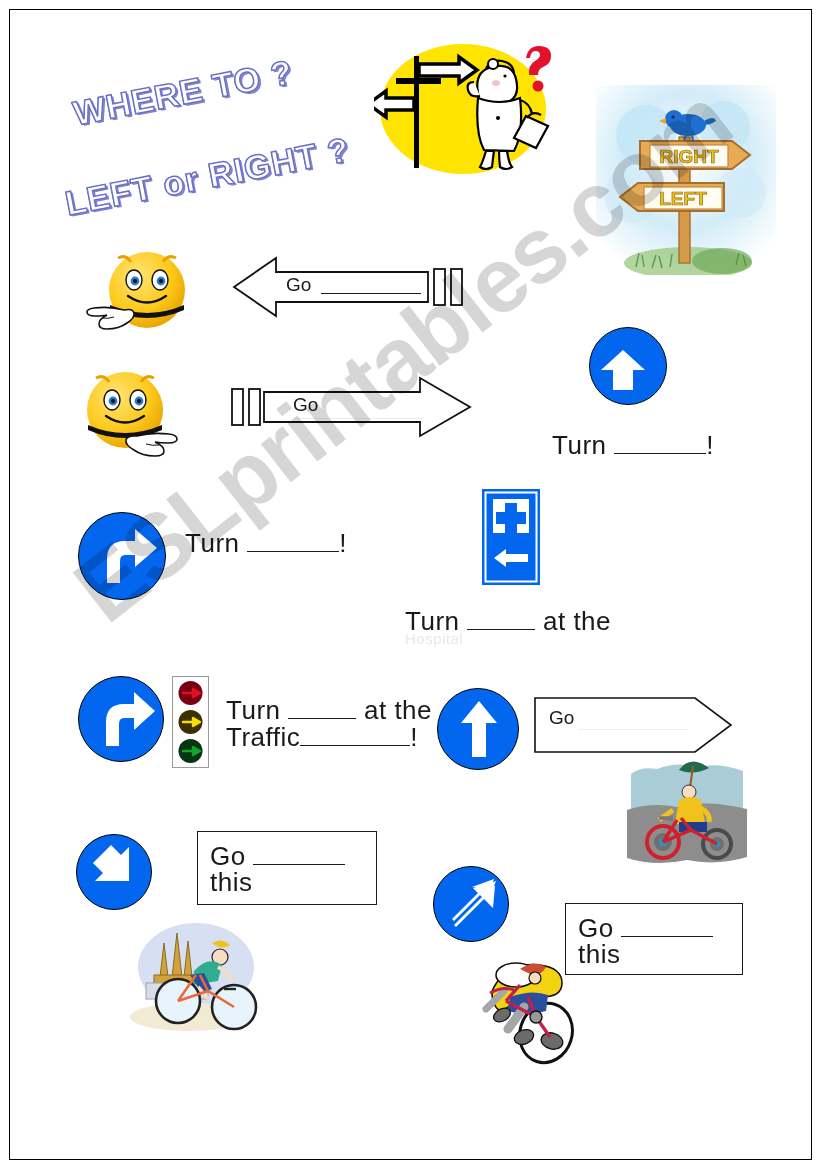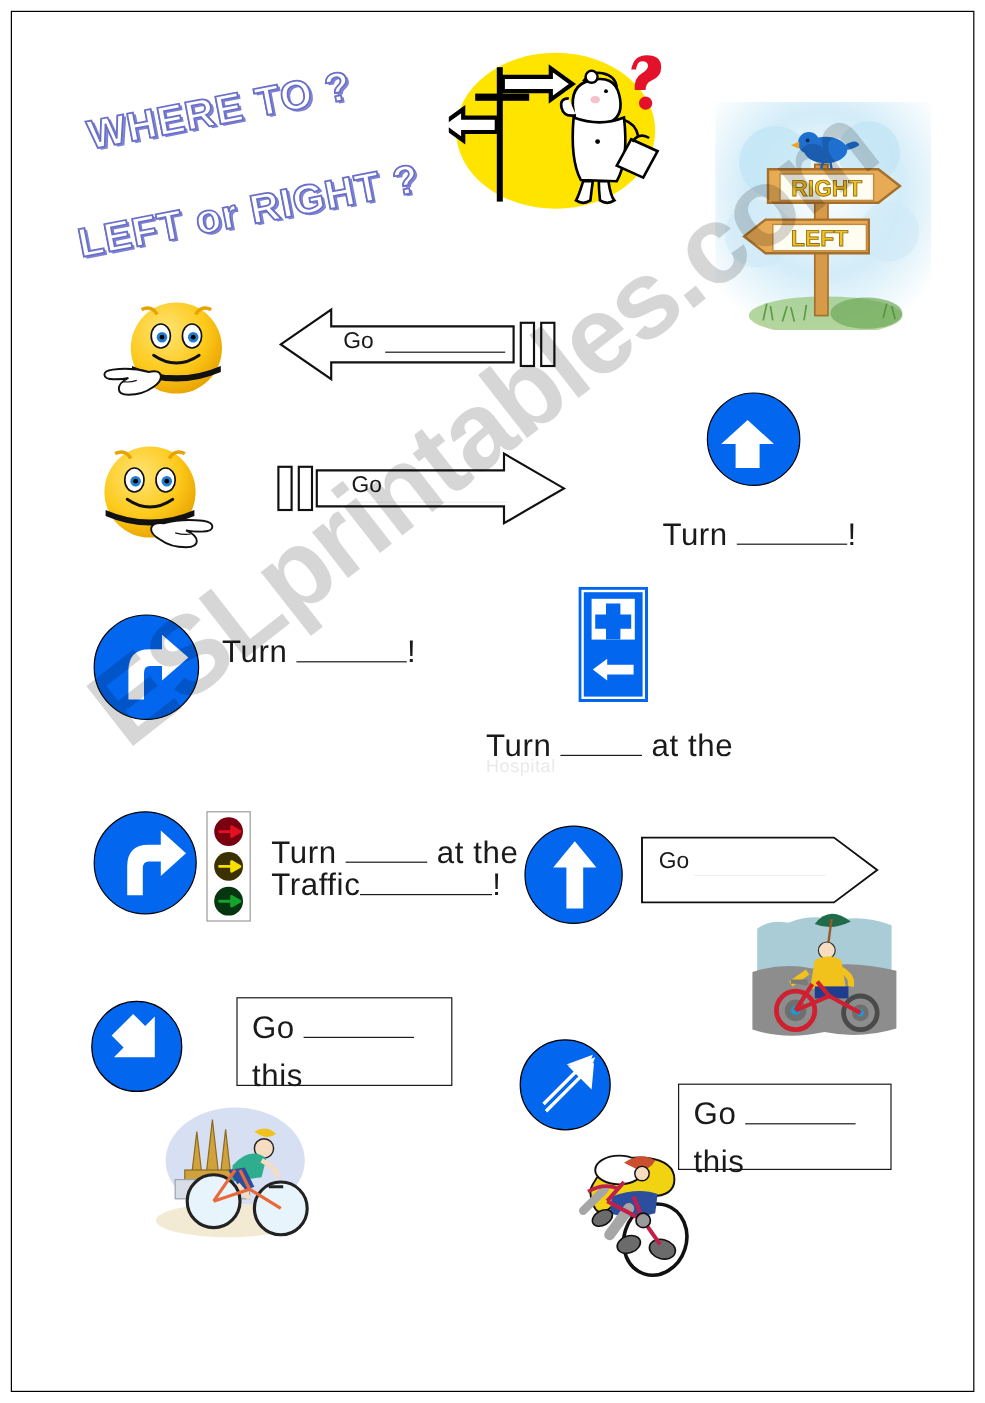--- a/index.html
+++ b/index.html
@@ -146,21 +146,21 @@
 
   
   .answer-box {
     border: 1.4px solid #1a1a1a;
     background: #ffffff;
     box-sizing: border-box;
   }
   #box-1 { left: 197px; top: 831px; width: 180px; height: 74px; }
   #box-2 { left: 565px; top: 903px; width: 178px; height: 72px; }
   .answer-box .line1 { position: absolute; left: 12px; top: 9px; }
-  .answer-box .line2 { position: absolute; left: 12px; top: 49px; }
+  .answer-box .line2 { position: absolute; left: 12px; top: 35px; }
 
   
   #txt-turn-left-1   { left: 552px; top: 430px; }
   #txt-turn-right-1  { left: 185px; top: 528px; }
   #txt-hospital-1    { left: 405px; top: 606px; }
   #txt-hospital-2    { left: 405px; top: 630px; font-size: 15px; }
   #txt-traffic-1     { left: 226px; top: 695px; }
   #txt-traffic-2     { left: 226px; top: 722px; }
 
   

